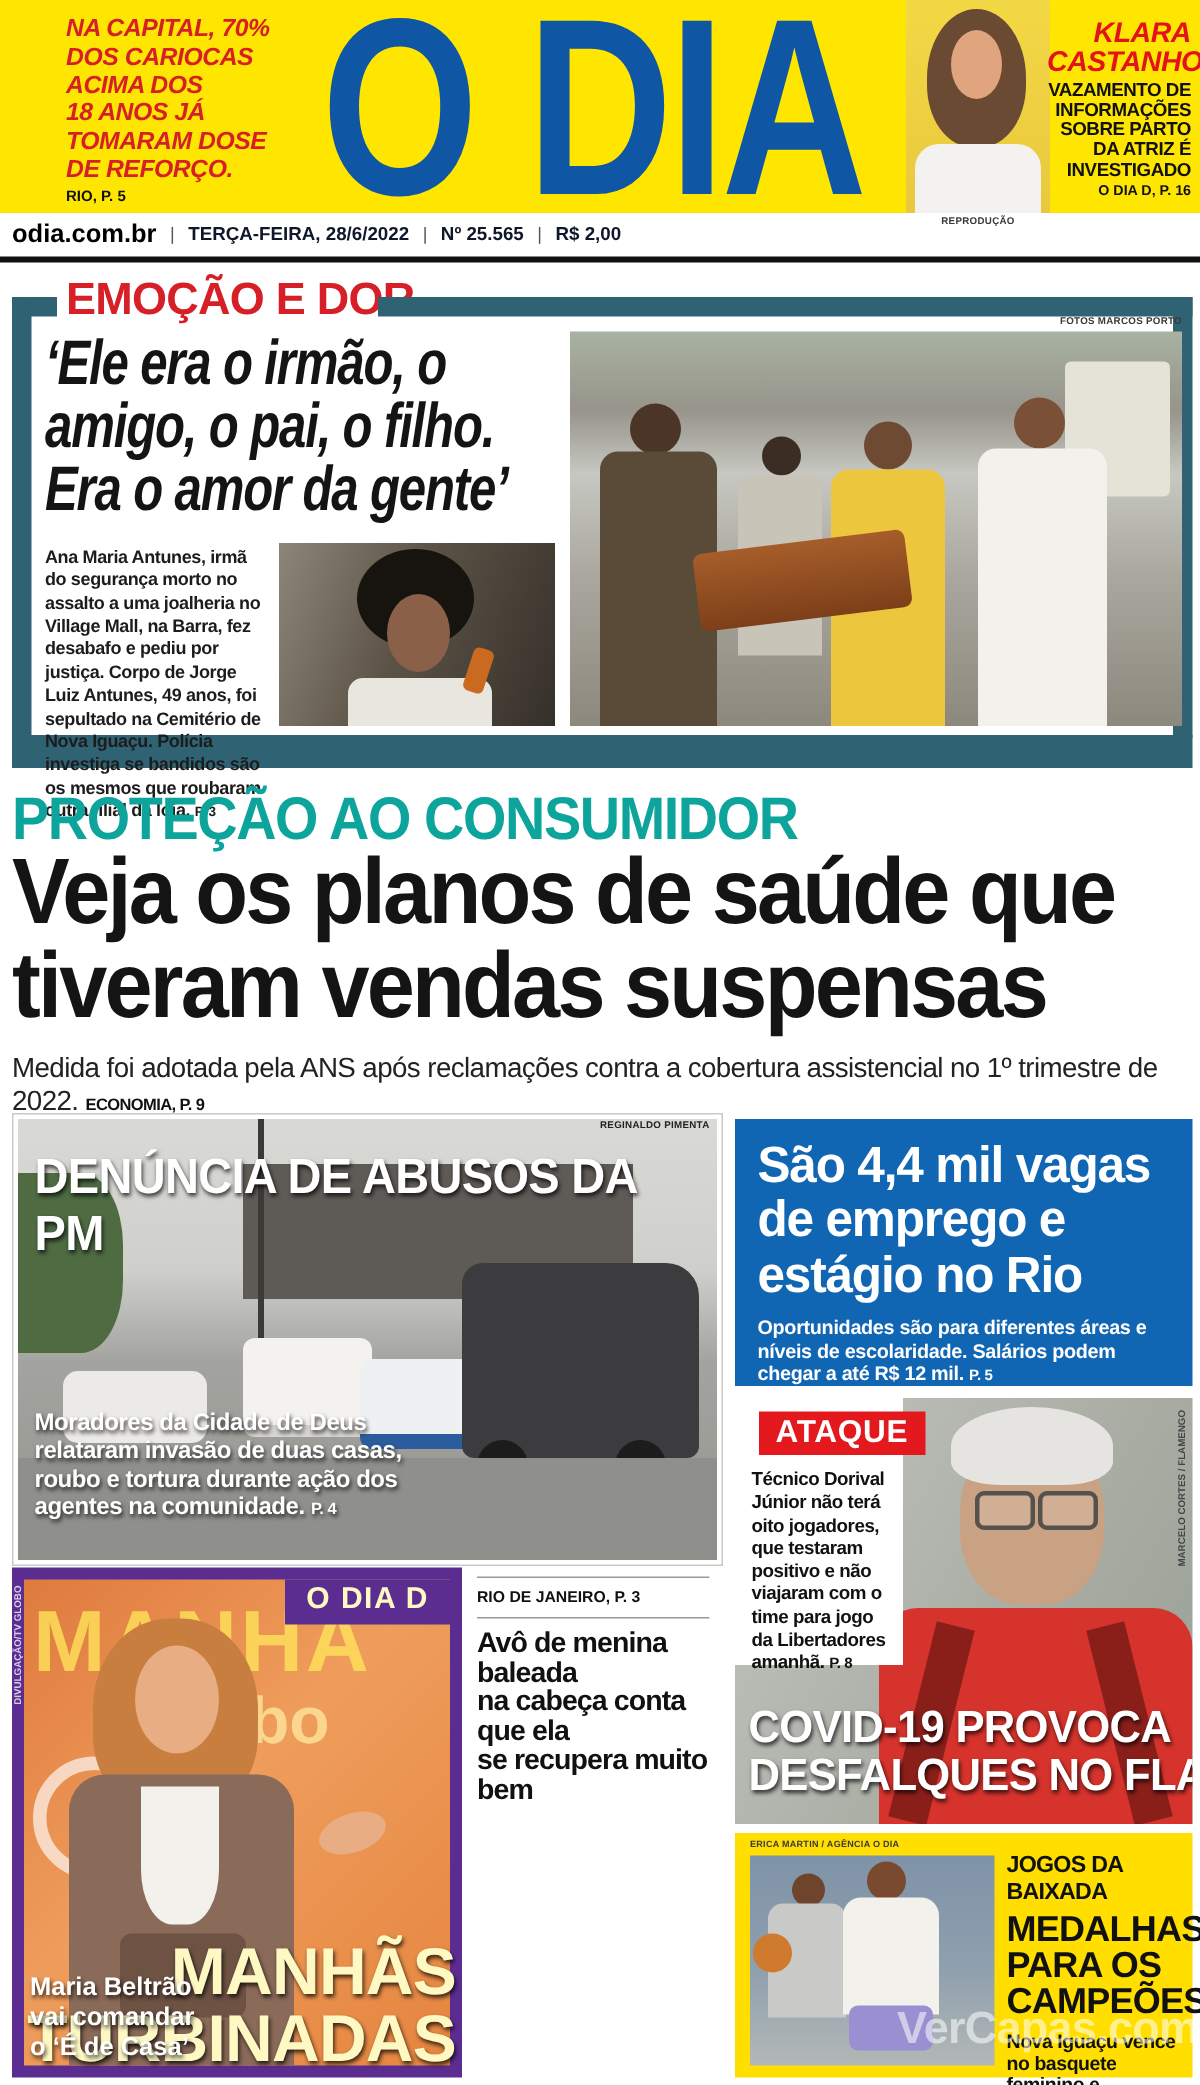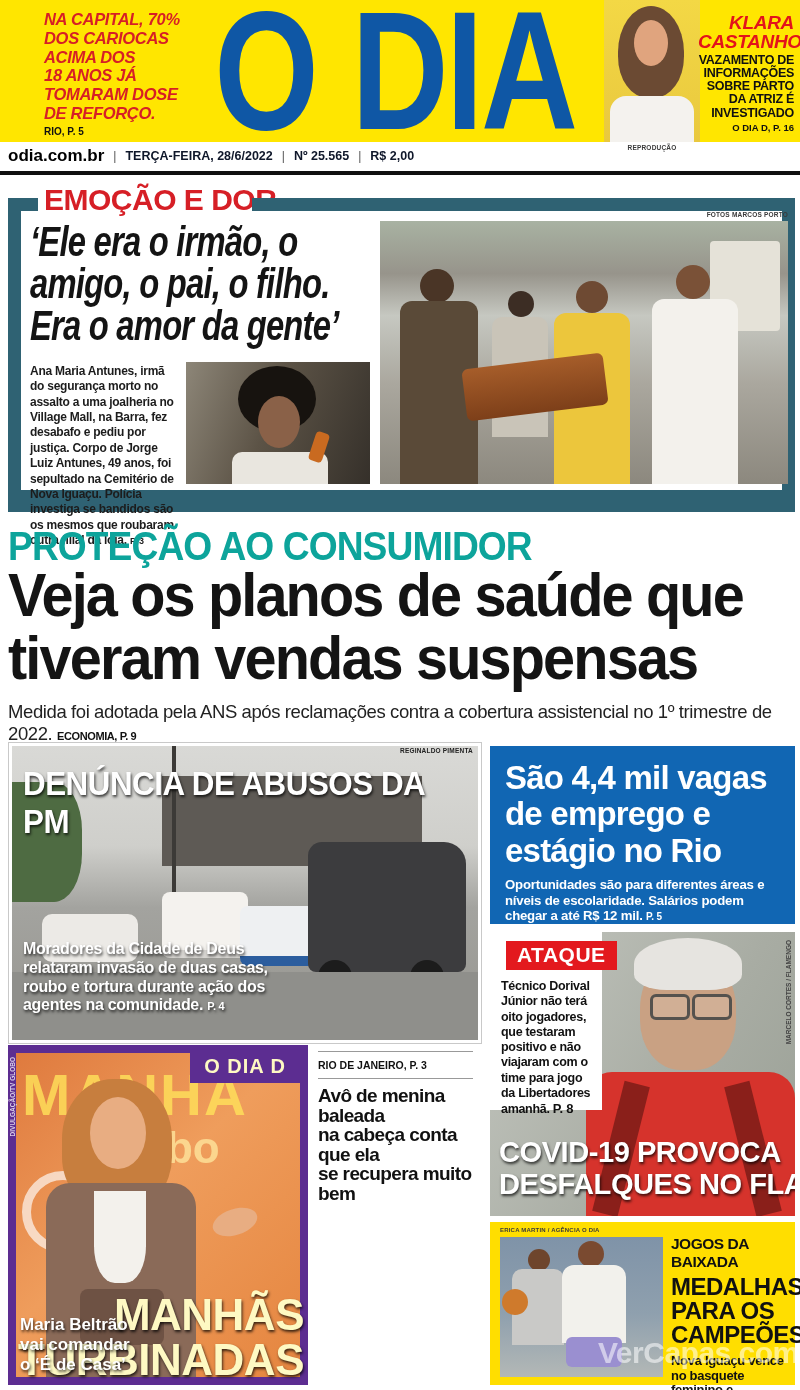--- a/index.html
+++ b/index.html
@@ -53,21 +53,21 @@
   .vagas{position:absolute;left:490px;top:746px;width:305px;height:178px;background:#1166B3;color:#fff;box-sizing:border-box;padding:13px 15px;}
   .vagasHead{font-size:34px;font-weight:800;line-height:1.07;letter-spacing:-.8px;transform:scaleX(.97);transform-origin:left top;}
   .vagasSub{margin-top:9px;font-size:13.2px;font-weight:700;line-height:1.18;letter-spacing:-.2px;}
   .vagasSub .ref{font-size:10px;font-weight:900;}
   
   .ataque{position:absolute;left:490px;top:932px;width:305px;height:284px;overflow:hidden;background:linear-gradient(120deg,#c3c6bf,#a8aca3 60%,#9aa096);}
   .atStrip{position:absolute;left:0;top:0;width:112px;height:178px;background:#fff;}
   .atLabel{position:absolute;left:16px;top:9px;background:#E3191E;color:#fff;font-weight:800;font-size:21px;
            padding:2px 11px 3px;letter-spacing:.5px;}
   .atSide{position:absolute;left:11px;top:47px;width:95px;font-size:12.5px;font-weight:800;line-height:1.22;letter-spacing:-.3px;color:#111;}
-  .atSide .ref{font-size:13px;font-weight:900;}
+  .atSide .ref{font-size:10px;font-weight:900;}
   .atHead{position:absolute;left:9px;bottom:16px;color:#fff;font-weight:900;font-size:30px;line-height:1.06;
           letter-spacing:-.5px;transform:scaleX(.97);transform-origin:left bottom;white-space:nowrap;}
   
   .baixada{position:absolute;left:490px;top:1222px;width:305px;height:163px;background:#FFDE00;}
   .bxKick{font-size:15.5px;font-weight:800;letter-spacing:-.5px;color:#111;}
   .bxHead{font-size:24px;font-weight:900;line-height:1.0;letter-spacing:-.5px;color:#111;margin-top:4px;}
   .bxSub{font-size:13px;font-weight:700;line-height:1.12;letter-spacing:-.3px;color:#111;margin-top:7px;}
   .watermark{position:absolute;left:598px;top:1336px;font-size:30px;font-weight:800;color:rgba(255,255,255,.55);
              letter-spacing:-.5px;z-index:30;}
   

